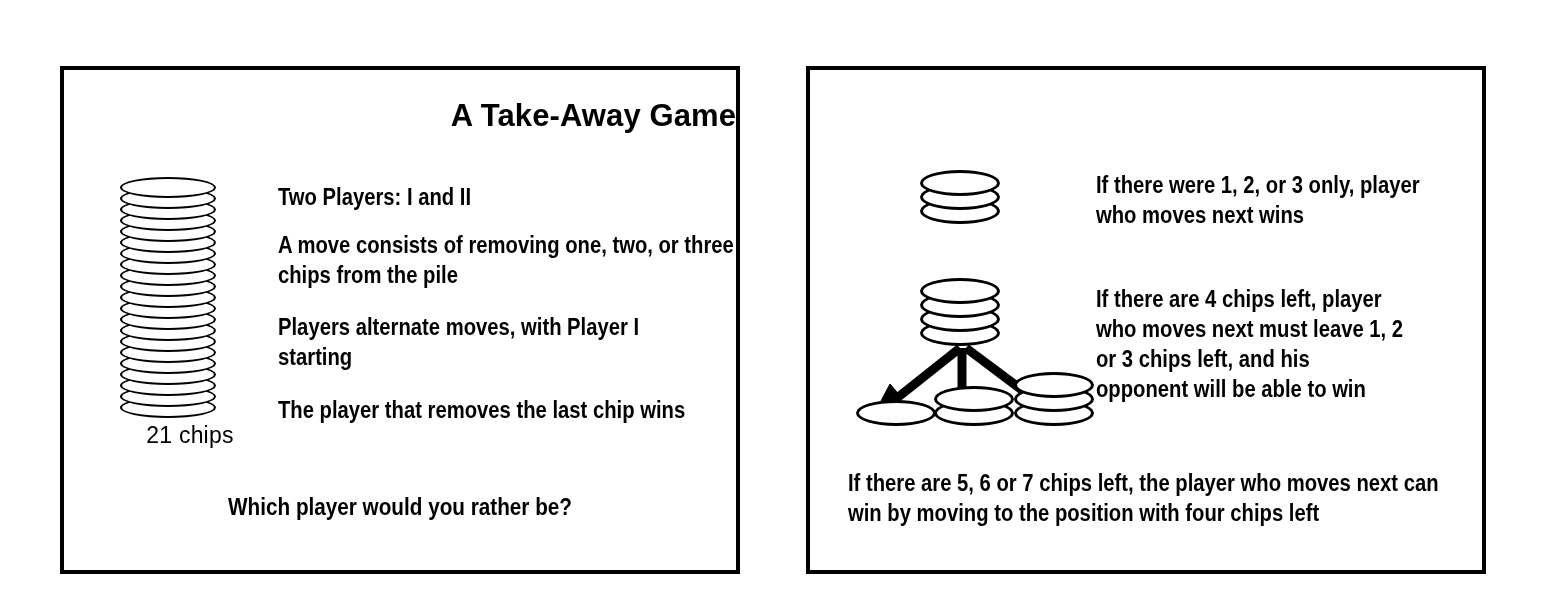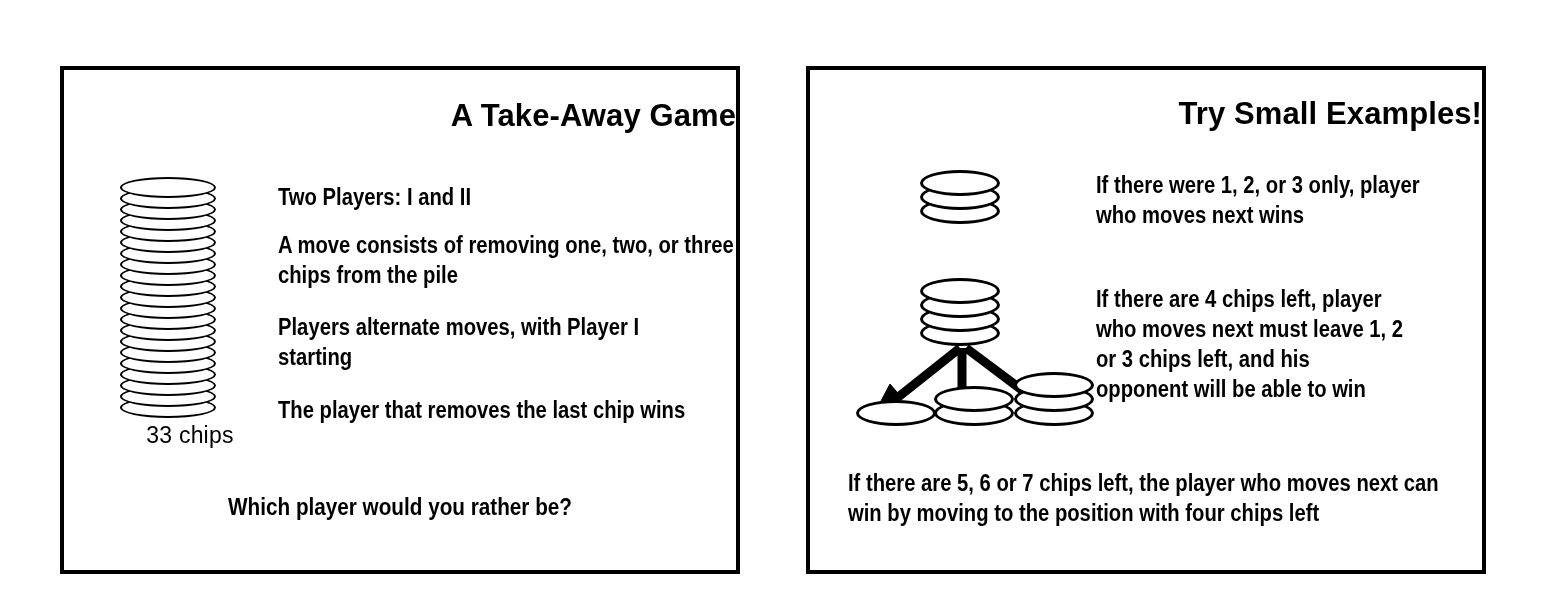--- a/index.html
+++ b/index.html
@@ -137,36 +137,35 @@
       <div class="chip" style="top: 77px; z-index: 14;"></div>
       <div class="chip" style="top: 66px; z-index: 15;"></div>
       <div class="chip" style="top: 55px; z-index: 16;"></div>
       <div class="chip" style="top: 44px; z-index: 17;"></div>
       <div class="chip" style="top: 33px; z-index: 18;"></div>
       <div class="chip" style="top: 22px; z-index: 19;"></div>
       <div class="chip" style="top: 11px; z-index: 20;"></div>
       <div class="chip" style="top: 0px; z-index: 21;"></div>
     </div>
 
-  <div id="chips-label-21">33 chips</div>
+  <div id="chips-label-21">21 chips</div>
 
   <div class="body-text" id="bullet-two-players">Two Players: I and II</div>
 
   <div class="body-text" id="bullet-a-move">A move consists of removing one, two, or three chips from the pile</div>
 
   <div class="body-text" id="bullet-alternate">Players alternate moves, with Player I starting</div>
 
   <div class="body-text" id="bullet-last-chip">The player that removes the last chip wins</div>
 
   <div class="body-text centered" id="question-rather-be">Which player would you rather be?</div>
 </div>
 
 <div class="slide-panel" id="panel-right">
 
-  <div class="panel-title" id="title-right">Try Small Examples!</div>
 
   <div class="chip-stack chip-sm" id="stack-3" style="height: 54px;">
       <div class="chip" style="top: 28px; z-index: 1;"></div>
       <div class="chip" style="top: 14px; z-index: 2;"></div>
       <div class="chip" style="top: 0px; z-index: 3;"></div>
     </div>
 
   <div class="chip-stack chip-sm" id="stack-4" style="height: 68px;">
       <div class="chip" style="top: 42px; z-index: 1;"></div>
       <div class="chip" style="top: 28px; z-index: 2;"></div>

